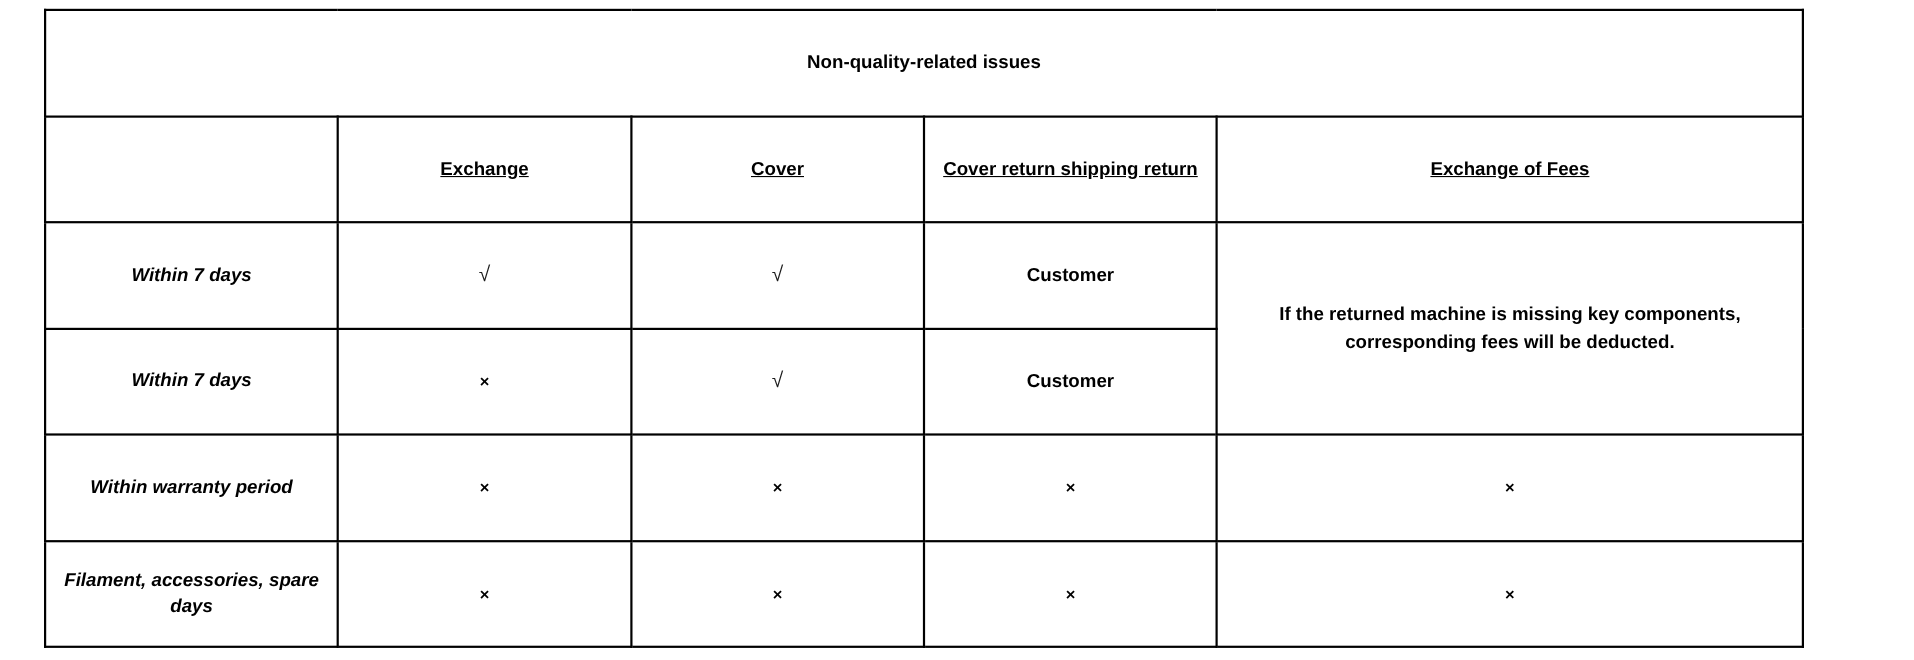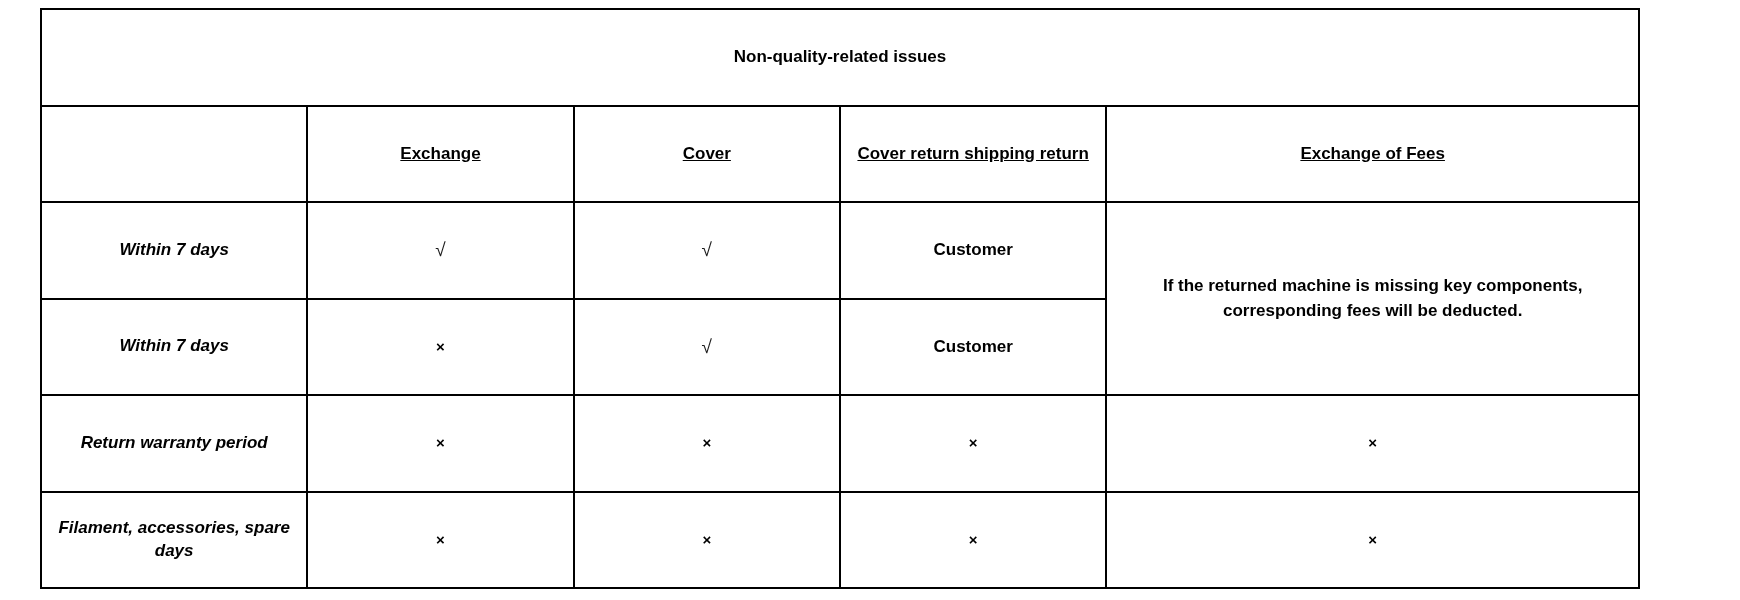--- a/index.html
+++ b/index.html
@@ -110,21 +110,21 @@
         <td>
           <span class="cross-mark">×</span>
         </td>
         <td>
           <span class="check-mark">√</span>
         </td>
         <td>Customer</td>
       </tr>
 
       <tr class="grid-row">
-        <td class="label-cell">Return warranty period</td>
+        <td class="label-cell">Within warranty period</td>
         <td>
           <span class="cross-mark">×</span>
         </td>
         <td>
           <span class="cross-mark">×</span>
         </td>
         <td>
           <span class="cross-mark">×</span>
         </td>
         <td>

